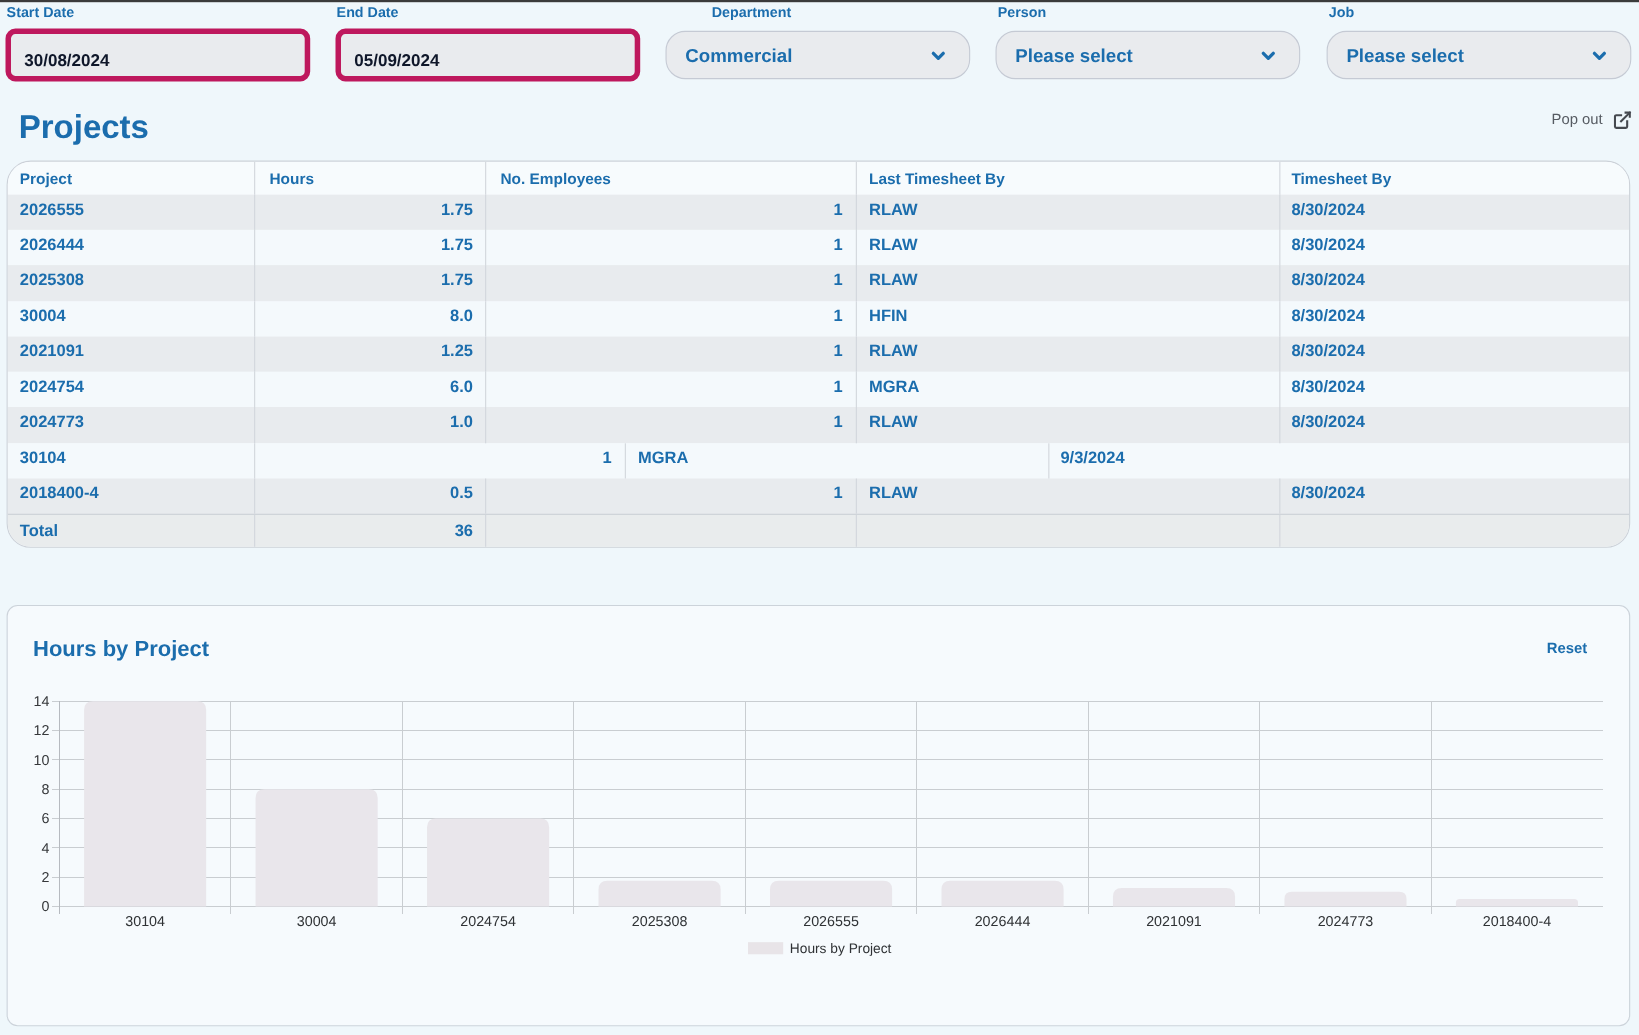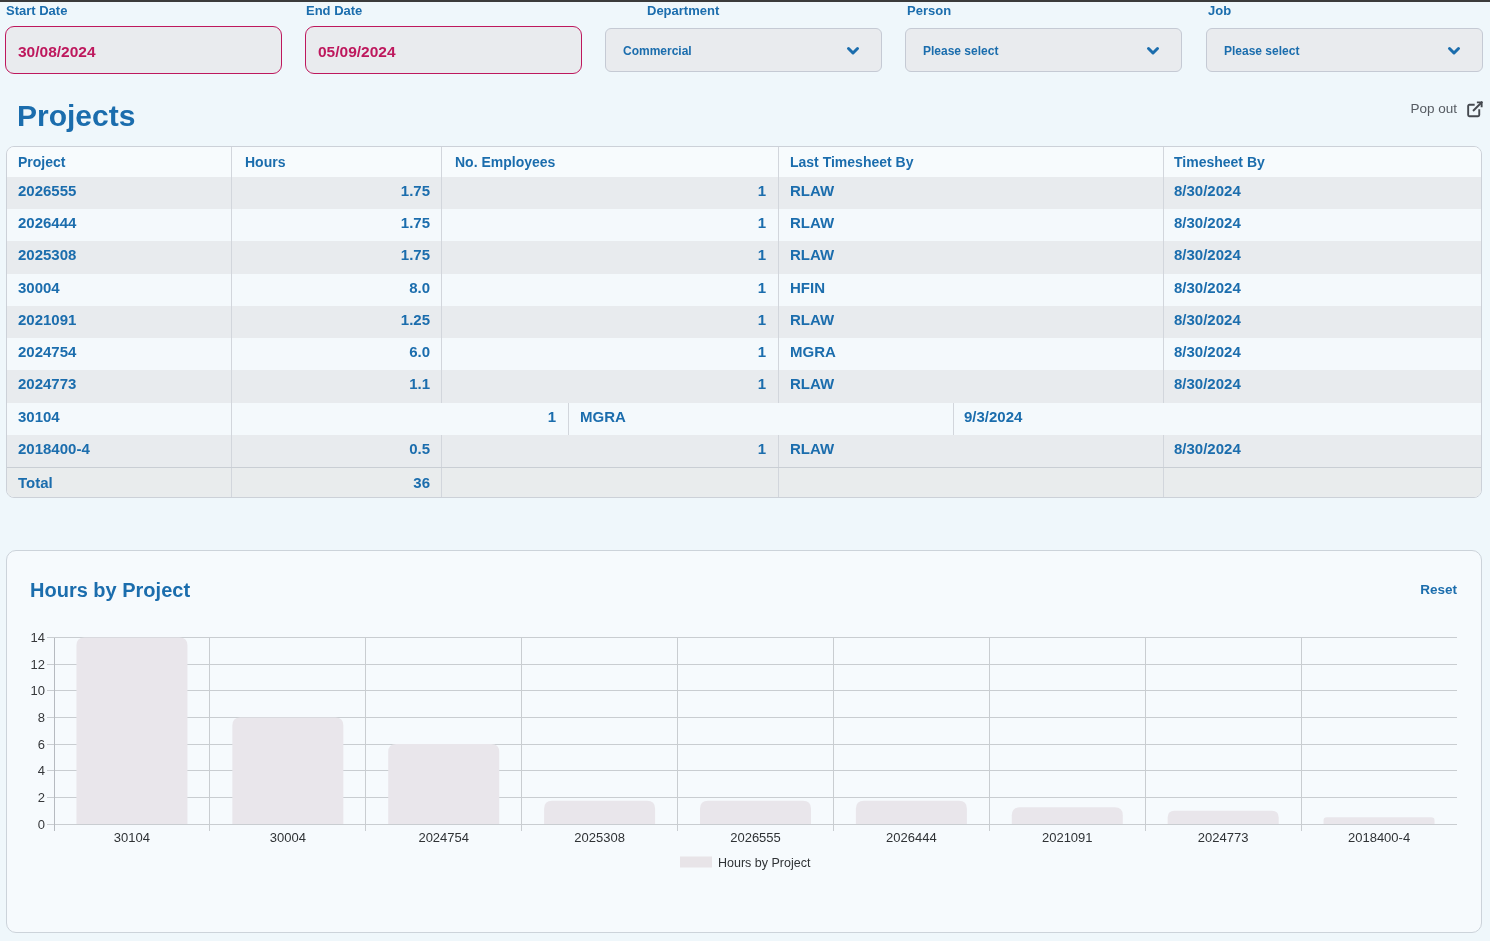--- a/index.html
+++ b/index.html
@@ -2,53 +2,53 @@
 <html><head>
 <meta charset="utf-8">
 <style>
 * { margin:0; padding:0; box-sizing:border-box; }
 html,body { width:1490px; height:941px; overflow:hidden; background:#eff7fb;
   font-family:"Liberation Sans", sans-serif; }
 .abs { position:absolute; }
 #topline { position:absolute; left:0; top:0; width:1490px; height:2px; background:#3b3b3b; }
 .flabel { position:absolute; top:3px; font-size:13px; font-weight:700; color:#1b6dad; }
 .finput { position:absolute; top:26px; height:48px; width:277px; background:#e9ebee;
-  border:1px solid #be185d; border-radius:9px; font-size:15.5px; font-weight:700;
-  color:#be185d; line-height:50px; padding-left:12px; }
+  border:5px solid #be185d; border-radius:9px; font-size:15.5px; font-weight:700;
+  color:#0f172a; line-height:50px; padding-left:12px; }
 .fselect { position:absolute; top:28px; height:44px; width:277px; background:#e9ebee;
-  border:1px solid #c5cad4; border-radius:6px; font-size:12px; font-weight:700;
+  border:1px solid #c5cad4; border-radius:18px; font-size:17px; font-weight:700;
   color:#1b6dad; line-height:44px; padding-left:17px; }
 .chev { position:absolute; top:16px; right:21px; }
 #ptitle { position:absolute; left:17px; top:99px; font-size:30px; font-weight:700; color:#1b6dad; }
 #popout { position:absolute; top:101px; right:33px; font-size:13.5px; color:#565b62; }
 #popico { position:absolute; top:100px; right:6px; }
 
 #tbl { position:absolute; left:6px; top:146px; width:1476px; height:352px;
-  border:1px solid #ccd1d8; border-radius:8px; background:#f4f9fc; overflow:hidden; }
+  border:1px solid #ccd1d8; border-radius:22px; background:#f4f9fc; overflow:hidden; }
 .trow { display:flex; width:100%; }
 .trow > div { border-right:1px solid #d2d6dc; overflow:hidden; white-space:nowrap; }
 .trow > div:last-child { border-right:none; }
 .c1 { width:225px; padding-left:11px; }
 .c2 { width:210px; padding-right:11px; text-align:right; }
 .c3 { width:337px; padding-right:12px; text-align:right; }
 .c4 { width:385px; padding-left:11px; }
 .c5 { width:317px; padding-left:10px; }
 #thead { height:30px; line-height:30px; font-size:14px; font-weight:700; color:#1b6dad;
   background:#f7fbfd; }
 #thead .c2, #thead .c3 { text-align:left; padding-left:13px; }
 .drow { height:32.22px; line-height:28.5px; font-size:15px; font-weight:700; color:#1b6dad; }
 .odd { background:#e8ebee; }
 .even { background:#f4f9fc; }
 #trow-total { height:32px; line-height:30px; font-size:15px; font-weight:700; color:#1b6dad;
   background:#e9eced; border-top:1px solid #c9ced4;justify-content:flex-end; }
 
 #card { position:absolute; left:6px; top:550px; width:1476px; height:383px;
   border:1px solid #ccd3da; border-radius:10px; background:#f6fafd; }
 #ctitle { position:absolute; left:30px; top:579px; font-size:20px; font-weight:700; color:#1b6dad; }
-#reset { position:absolute; top:582px; right:33px; font-size:13.5px; font-weight:700; color:#1b6dad; }
+#reset { position:absolute; top:582px; right:47px; font-size:13.5px; font-weight:700; color:#1b6dad; }
 #chartsvg { position:absolute; left:0; top:0; width:1490px; height:941px; }
 </style>
 </head>
 <body>
 <div id="topline"></div>
 
 <div class="abs" style="left:5px; top:0; width:277px;">
   <div class="flabel" style="left:1px;">Start Date</div>
   <div class="finput">30/08/2024</div>
 </div>
@@ -134,21 +134,21 @@
     </div>
   <div class="trow drow even">
       <div class="c1">2024754</div>
       <div class="c2">6.0</div>
       <div class="c3">1</div>
       <div class="c4">MGRA</div>
       <div class="c5">8/30/2024</div>
     </div>
   <div class="trow drow odd">
       <div class="c1">2024773</div>
-      <div class="c2">1.1</div>
+      <div class="c2">1.0</div>
       <div class="c3">1</div>
       <div class="c4">RLAW</div>
       <div class="c5">8/30/2024</div>
     </div>
   <div class="trow drow even">
       <div class="c1">30104</div>
       <div class="c3">1</div>
       <div class="c4">MGRA</div>
       <div class="c5">9/3/2024</div>
     </div>

